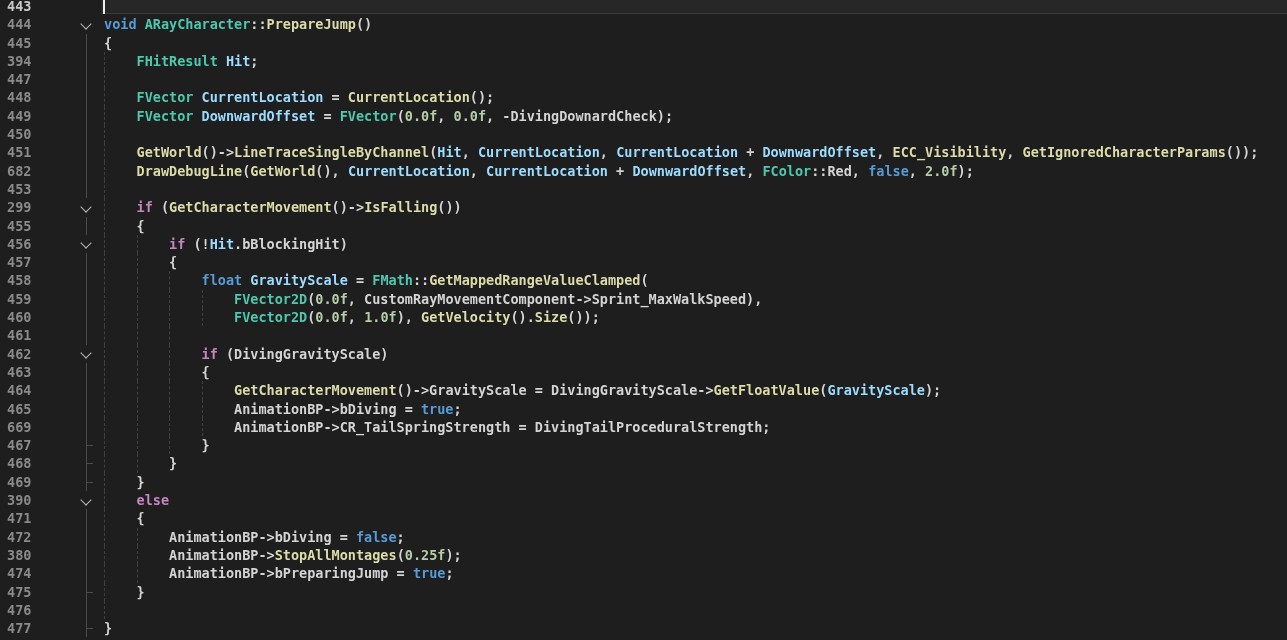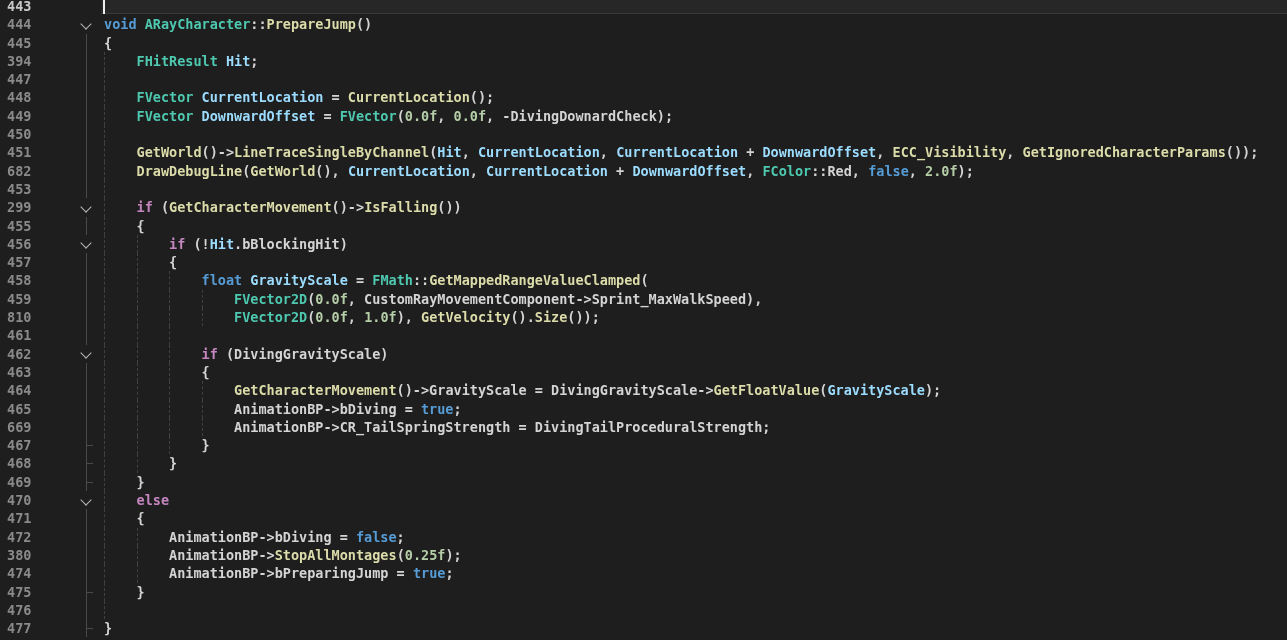--- a/index.html
+++ b/index.html
@@ -156,21 +156,21 @@
         <span class="code"><i class="guide" style="left: 3px;"></i><i class="guide" style="left: 35.52px;"></i><i class="guide" style="left: 68.04px;"></i><span>            <span class="tk-kw">float </span><span class="tk-var">GravityScale</span><span class="tk-pl"> = </span><span class="tk-ty">FMath</span><span class="tk-pl">::</span><span class="tk-fn">GetMappedRangeValueClamped</span><span class="tk-pl">(</span></span></span>
       </div>
       <div class="row">
         <span class="lnum">459</span>
         <span class="fold">
           <i class="fline"></i>
         </span>
         <span class="code"><i class="guide" style="left: 3px;"></i><i class="guide" style="left: 35.52px;"></i><i class="guide" style="left: 68.04px;"></i><i class="guide" style="left: 100.56px;"></i><span>                <span class="tk-ty">FVector2D</span><span class="tk-pl">(</span><span class="tk-num">0.0f</span><span class="tk-pl">, CustomRayMovementComponent-&gt;Sprint_MaxWalkSpeed),</span></span></span>
       </div>
       <div class="row">
-        <span class="lnum">810</span>
+        <span class="lnum">460</span>
         <span class="fold">
           <i class="fline"></i>
         </span>
         <span class="code"><i class="guide" style="left: 3px;"></i><i class="guide" style="left: 35.52px;"></i><i class="guide" style="left: 68.04px;"></i><i class="guide" style="left: 100.56px;"></i><span>                <span class="tk-ty">FVector2D</span><span class="tk-pl">(</span><span class="tk-num">0.0f</span><span class="tk-pl">, </span><span class="tk-num">1.0f</span><span class="tk-pl">), </span><span class="tk-fn">GetVelocity</span><span class="tk-pl">().</span><span class="tk-fn">Size</span><span class="tk-pl">());</span></span></span>
       </div>
       <div class="row">
         <span class="lnum">461</span>
         <span class="fold">
           <i class="fline"></i>
         </span>
@@ -229,21 +229,21 @@
       </div>
       <div class="row">
         <span class="lnum">469</span>
         <span class="fold">
           <i class="fline"></i>
           <i class="tick"></i>
         </span>
         <span class="code"><i class="guide" style="left: 3px;"></i><span>    <span class="tk-pl">}</span></span></span>
       </div>
       <div class="row">
-        <span class="lnum">470</span>
+        <span class="lnum">390</span>
         <span class="fold">
           <i class="chev"></i>
         </span>
         <span class="code"><i class="guide" style="left: 3px;"></i><span>    <span class="tk-ctl">else</span></span></span>
       </div>
       <div class="row">
         <span class="lnum">471</span>
         <span class="fold">
           <i class="fline"></i>
         </span>

